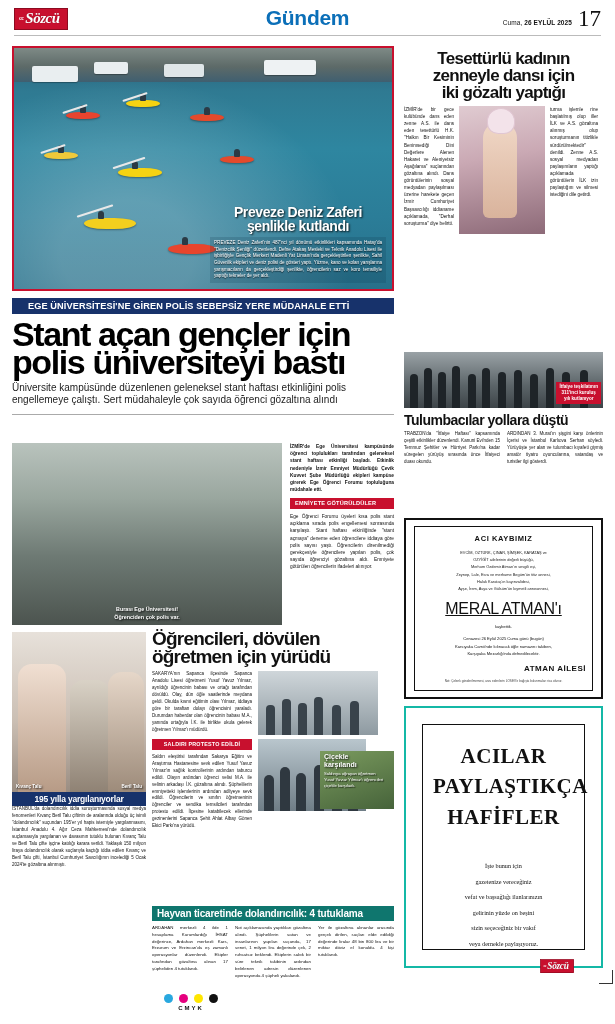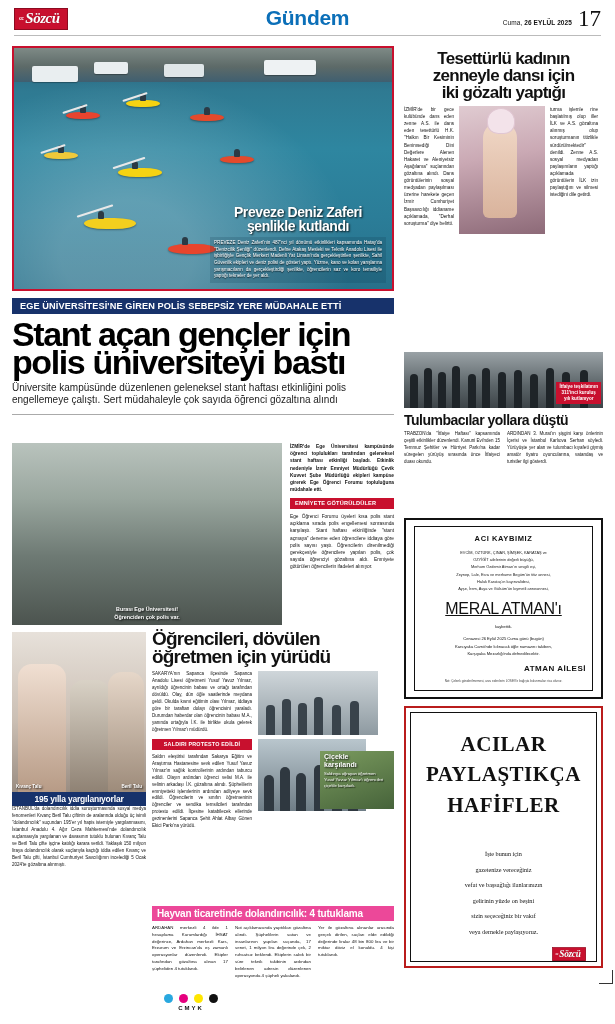--- a/index.html
+++ b/index.html
@@ -85,21 +85,21 @@
   .cap-body {
     color: #fff; font-size: 4.6px; line-height: 1.45; text-align: justify;
     text-shadow: 0 1px 1px rgba(0,0,0,.8);
     background: rgba(10,50,70,.18); padding: 3px 4px;
   }
 
   
   #main-story { left: 12px; top: 298px; width: 382px; }
   .kicker {
     background: #17326b; color: #fff; font-weight: bold; font-size: 9.2px;
-    letter-spacing: .1px; padding: 3px 6px 3px 8px; text-transform: uppercase;
+    letter-spacing: .1px; padding: 3px 6px 3px 16px; text-transform: uppercase;
   }
   .main-hl {
     font-size: 34px; font-weight: bold; line-height: .92; letter-spacing: -1.4px;
     margin: 5px 0 3px 0; color: #000;
   }
   .main-sub {
     font-size: 10px; line-height: 1.25; color: #222; font-weight: normal;
     border-bottom: 1px solid #aaa; padding-bottom: 7px;
   }
   #main-body { left: 12px; top: 443px; width: 382px; height: 182px; display: flex; gap: 8px; }
@@ -158,21 +158,21 @@
   .ob-inner { border: 1px solid #111; padding: 7px 6px 6px; text-align: center; }
   .ob-kicker { font-size: 7.5px; font-weight: bold; letter-spacing: .6px; font-family: "Liberation Sans", sans-serif; }
   .ob-lines { font-size: 3.9px; line-height: 1.85; margin: 6px 0 8px; color: #222; }
   .ob-name { font-size: 16px; font-family: "Liberation Sans", sans-serif; letter-spacing: -.3px; text-decoration: underline; }
   .ob-small { font-size: 4px; margin: 6px 0; }
   .ob-det { font-size: 4.1px; line-height: 1.8; margin-bottom: 7px; }
   .ob-family { font-size: 8px; font-weight: bold; letter-spacing: .5px; text-align: right; }
   .ob-note { font-size: 3.1px; line-height: 1.5; margin-top: 6px; color: #444; }
 
   
-  #acilar { left: 404px; top: 706px; width: 199px; height: 262px; border: 2px solid #b91c1c; padding: 4px; }
+  #acilar { left: 404px; top: 706px; width: 199px; height: 262px; border: 2px solid #14b8a6; padding: 16px; }
   .ac-inner { border: 1px solid #111; height: 100%; padding: 16px 10px 8px; text-align: center;
     font-family: "Liberation Serif", serif; display: flex; flex-direction: column; }
   .ac-hl { font-size: 21px; font-weight: bold; line-height: 1.45; letter-spacing: .5px; }
   .ac-body { font-size: 6.2px; line-height: 2.5; margin-top: 26px; flex: 1; }
   .ac-logo { margin-top: auto; display: flex; justify-content: flex-end; }
   .ac-logo .logo-box { transform: scale(.62); transform-origin: right bottom; }
 
   
   #ogr { left: 152px; top: 630px; width: 242px; }
   .og-hl { font-size: 19px; font-weight: bold; line-height: .96; letter-spacing: -.8px; }
@@ -201,21 +201,21 @@
   .fn-cap2 { position: absolute; bottom: 3px; right: 4px; color: #fff; font-size: 4.6px; font-weight: bold;
     text-shadow: 1px 1px 2px rgba(0,0,0,.9); }
   .fn-kick { background: #17326b; color: #fff; font-size: 8.5px; font-weight: bold; text-align: center;
     padding: 2px 0; letter-spacing: -.2px; }
   .fn-hl { font-size: 17px; font-weight: bold; text-align: center; line-height: 1.0; letter-spacing: -.6px;
     padding: 3px 0 4px; }
   .fn-body { font-size: 4.5px; line-height: 1.55; text-align: justify; }
 
   
   #hayvan { left: 152px; top: 906px; width: 242px; }
-  .hv-bar { background: #ec4899; color: #fff; font-weight: bold; font-size: 10px; padding: 2px 5px; letter-spacing: -.2px; }
+  .hv-bar { background: #0f766e; color: #fff; font-weight: bold; font-size: 10px; padding: 2px 5px; letter-spacing: -.2px; }
   .hv-grid { display: flex; gap: 7px; margin-top: 4px; }
   .hv-col { flex: 1; font-size: 4.4px; line-height: 1.55; text-align: justify; }
 
   
   #cmyk { position: absolute; left: 164px; top: 994px; display: flex; flex-direction: column; align-items: center; gap: 2px; }
   .dots { display: flex; gap: 6px; }
   .dots b { width: 9px; height: 9px; border-radius: 50%; display: block; }
   .cmyk-label { font-size: 6px; font-weight: bold; letter-spacing: 2px; color: #111; }
   .crop-mark { position: absolute; width: 14px; height: 14px; }
   .crop-mark.br { right: 2px; bottom: 40px; border-right: 1px solid #333; border-bottom: 1px solid #333; }

